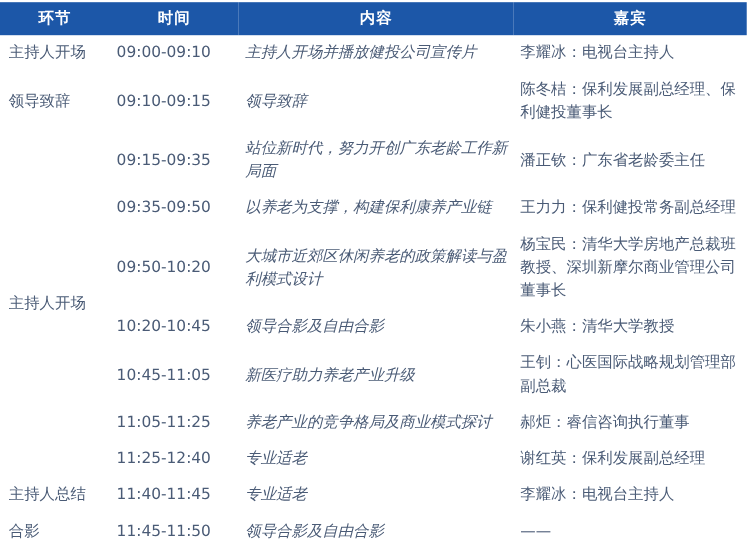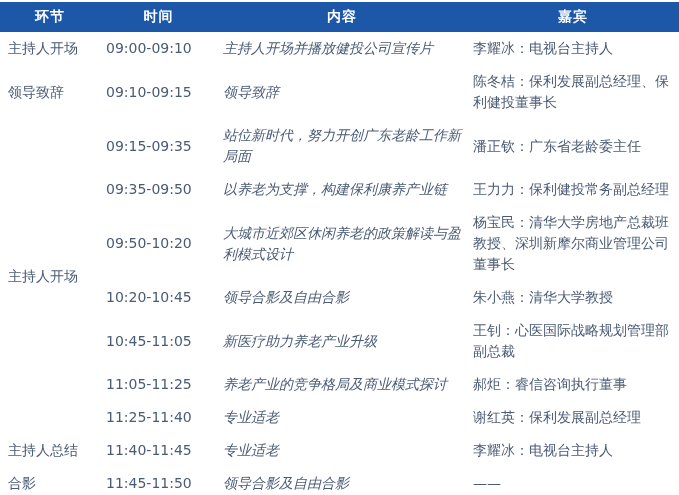--- a/index.html
+++ b/index.html
@@ -108,21 +108,21 @@
           <td class="col-time">10:45-11:05</td>
           <td class="col-content">新医疗助力养老产业升级</td>
           <td class="col-guest">王钊：心医国际战略规划管理部副总裁</td>
         </tr>
         <tr>
           <td class="col-time">11:05-11:25</td>
           <td class="col-content">养老产业的竞争格局及商业模式探讨</td>
           <td class="col-guest">郝炬：睿信咨询执行董事</td>
         </tr>
         <tr>
-          <td class="col-time">11:25-11:40</td>
+          <td class="col-time">11:25-12:40</td>
           <td class="col-content">专业适老</td>
           <td class="col-guest">谢红英：保利发展副总经理</td>
         </tr>
         <tr>
           <td class="col-session" rowspan="1">主持人总结</td>
           <td class="col-time">11:40-11:45</td>
           <td class="col-content">专业适老</td>
           <td class="col-guest">李耀冰：电视台主持人</td>
         </tr>
         <tr>

